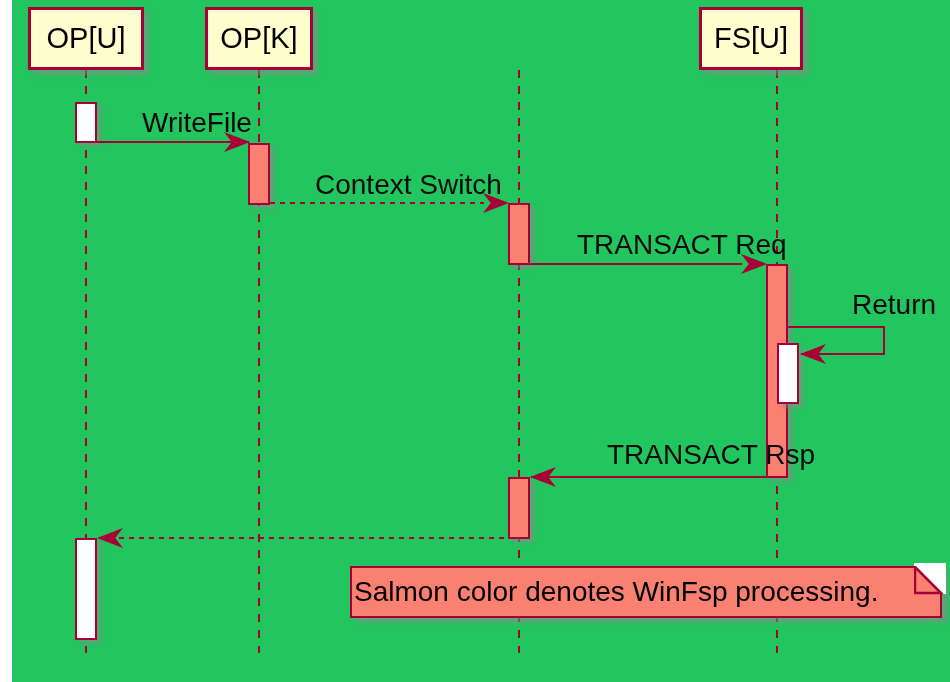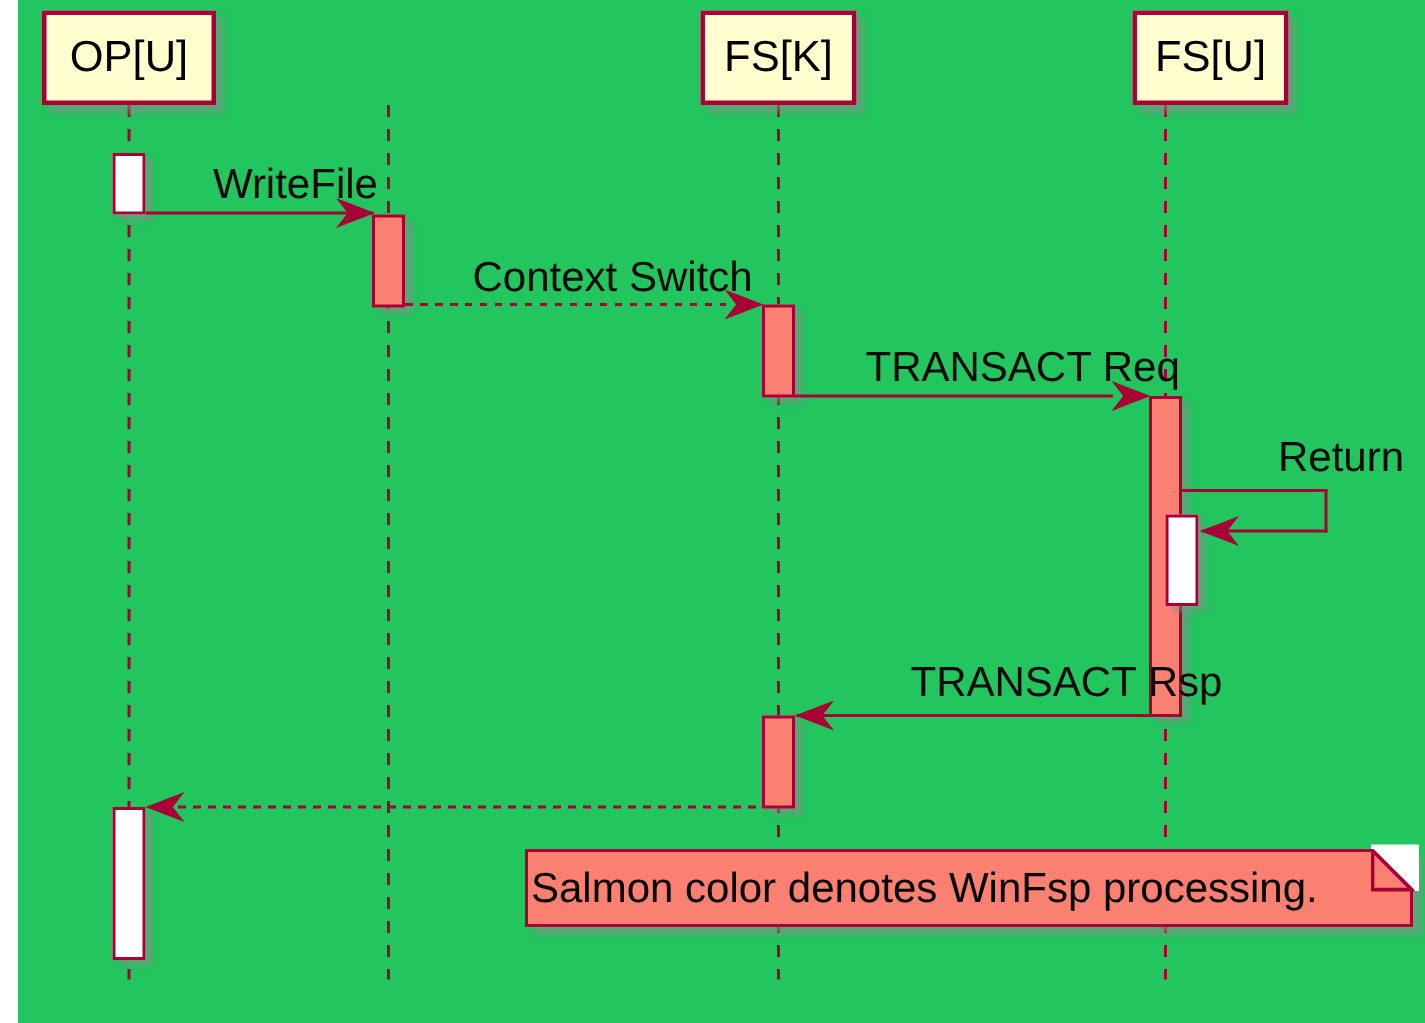--- a/index.html
+++ b/index.html
@@ -55,24 +55,24 @@
 <div class="canvas">
 
   <div class="lifeline" style="left:73px"></div>
   <div class="lifeline" style="left:246px"></div>
   <div class="lifeline" style="left:506px"></div>
   <div class="lifeline" style="left:764px"></div>
 
   <div class="participant" style="left:16px;width:116px">
     <span>OP[U]</span>
   </div>
-  <div class="participant" style="left:455px;width:104px">
-    <span>FS[K]</span>
+  <div class="participant" style="left:193px;width:108px">
+    <span>OP[K]</span>
   </div>
-  <div class="participant" style="left:743px;width:104px">
+  <div class="participant" style="left:687px;width:104px">
     <span>FS[U]</span>
   </div>
 
   <div class="bar white" style="left:63px;top:102px;height:41px"></div>
   <div class="bar salmon" style="left:236px;top:143px;height:62px"></div>
   <div class="bar salmon" style="left:496px;top:203px;height:62px"></div>
   <div class="bar salmon" style="left:754px;top:264px;height:214px"></div>
   <div class="bar white" style="left:765px;top:343px;height:61px"></div>
   <div class="bar salmon" style="left:496px;top:477px;height:62px"></div>
   <div class="bar white" style="left:63px;top:538px;height:102px"></div>

